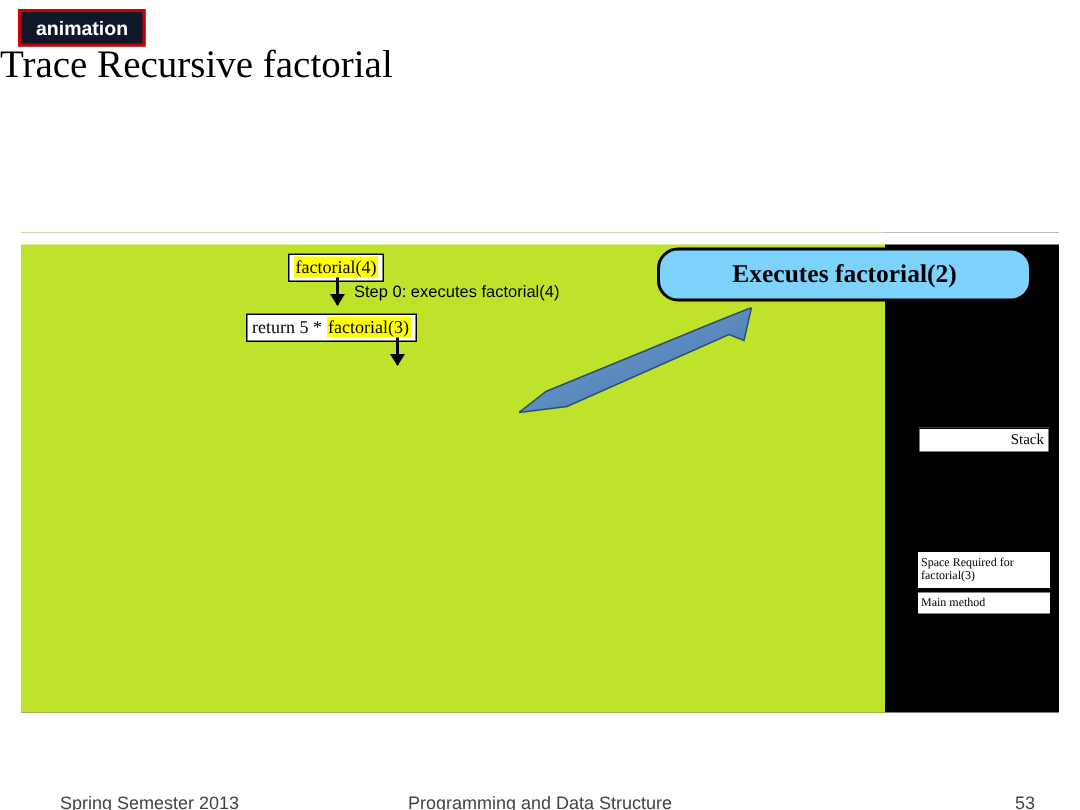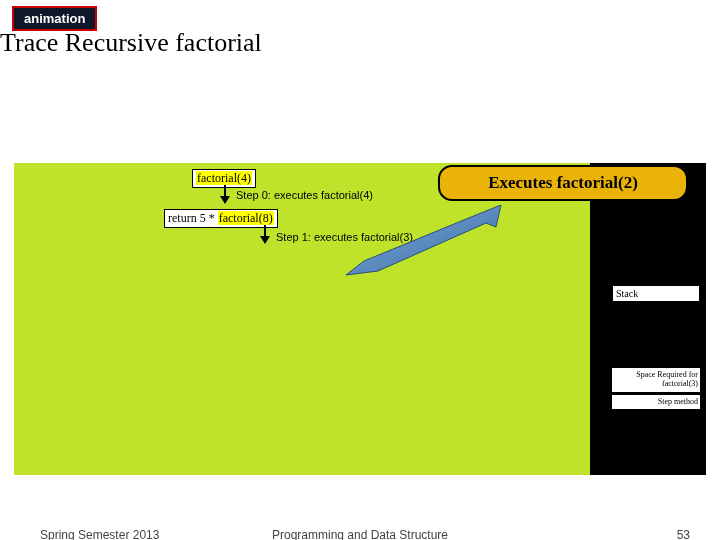--- a/index.html
+++ b/index.html
@@ -85,21 +85,21 @@
     left: -4px;
     border-left: 5px solid transparent;
     border-right: 5px solid transparent;
     border-top: 8px solid #000;
   }
   .callout {
     position: absolute;
     top: 10px;
     right: 18px;
     width: 250px;
-    background: #eab308;
+    background: #7dd3fc;
     border: 2px solid #000;
     border-radius: 14px;
     padding: 6px 10px;
     font-family: "Times New Roman", serif;
     font-weight: bold;
     font-size: 17px;
     text-align: center;
     z-index: 5;
   }
   .callout-arrow {
@@ -115,29 +115,29 @@
     position: absolute;
     right: 6px;
     top: 130px;
     width: 88px;
     font-family: "Times New Roman", serif;
   }
   .stack-label {
     background: #fff;
     border: 1px solid #000;
     font-size: 10px;
-    text-align: left;
+    text-align: right;
     padding: 2px 3px;
     margin-bottom: 3px;
   }
   .stack-frame {
     background: #fff;
     font-size: 8px;
     line-height: 1.1;
-    text-align: right;
+    text-align: left;
     padding: 3px 2px;
     margin-top: 3px;
   }
   .footer {
     position: absolute;
     bottom: 12px;
     left: 0;
     right: 0;
     font-size: 12px;
     color: #444;
@@ -158,24 +158,23 @@
   <div class="green-box">
     <div class="white-strip"></div>
 
     <div class="trace-item" style="top:14px; left:178px;">
       <span class="boxed"><span class="hl">factorial(4)</span></span>
     </div>
     <div class="arrow-down" style="top:30px; left:210px; height:18px;"></div>
     <div class="trace-item step-label" style="top:34px; left:222px;">Step 0: executes factorial(4)</div>
 
     <div class="trace-item" style="top:54px; left:150px;">
-      <span class="boxed"><span>return 5 * </span><span class="hl">factorial(8)</span></span>
+      <span class="boxed"><span>return 5 * </span><span class="hl">factorial(3)</span></span>
     </div>
     <div class="arrow-down" style="top:70px; left:250px; height:18px;"></div>
-    <div class="trace-item step-label" style="top:76px; left:262px;">Step 1: executes factorial(3)</div>
 
   </div>
 
   <div class="callout-arrow">
     <svg viewBox="0 0 160 80">
       <defs>
         <linearGradient id="g1" x1="0" y1="0" x2="1" y2="1">
           <stop offset="0%" stop-color="#7aa8d8"></stop>
           <stop offset="100%" stop-color="#3f6fa8"></stop>
         </linearGradient>
@@ -183,21 +182,21 @@
       <polygon points="155,0 130,10 18,56 0,70 32,66 140,18 150,22" fill="url(#g1)" stroke="#2a4d78" stroke-width="1"></polygon>
     </svg>
   </div>
 
   <div class="callout">Executes factorial(2)</div>
 
   <div class="stack-area">
     <div class="stack-label">Stack</div>
     <div style="height:60px;"></div>
     <div class="stack-frame">Space Required for factorial(3)</div>
-    <div class="stack-frame">Step method</div>
+    <div class="stack-frame">Main method</div>
   </div>
 </div>
 
 <div class="footer">
   <span class="footer-left">Spring Semester 2013</span>
   <span class="footer-center">Programming and Data Structure</span>
   <span class="footer-right">53</span>
 </div>
 
 </body></html>

